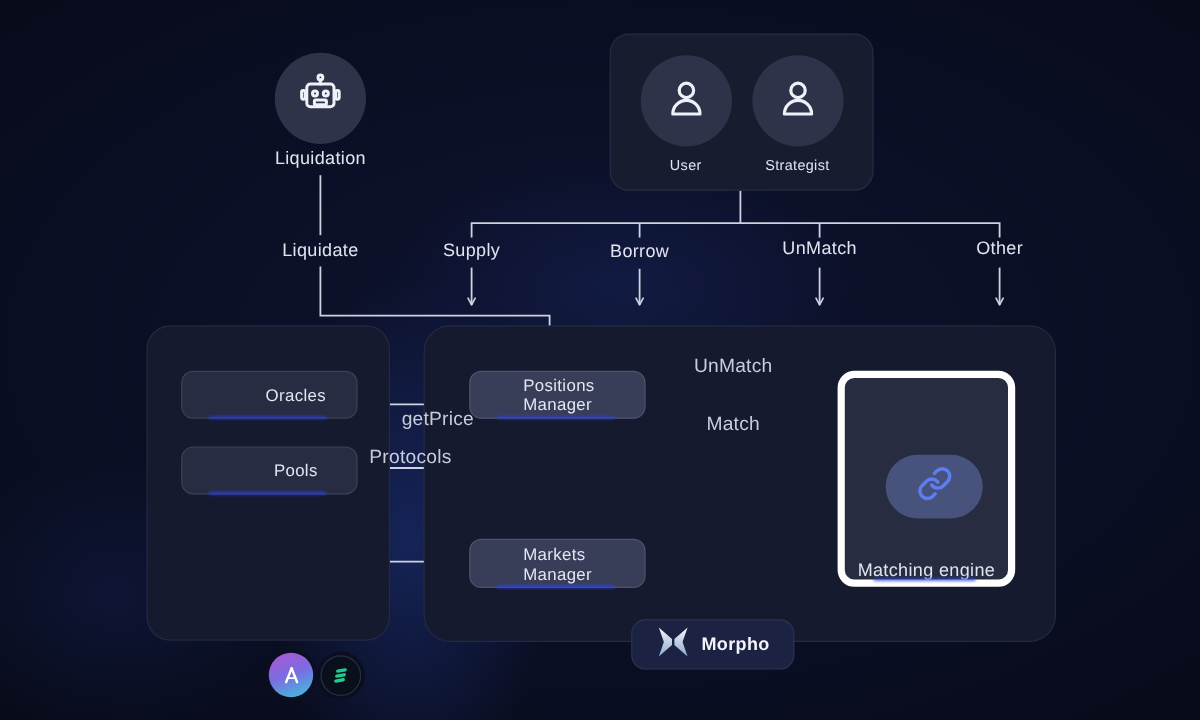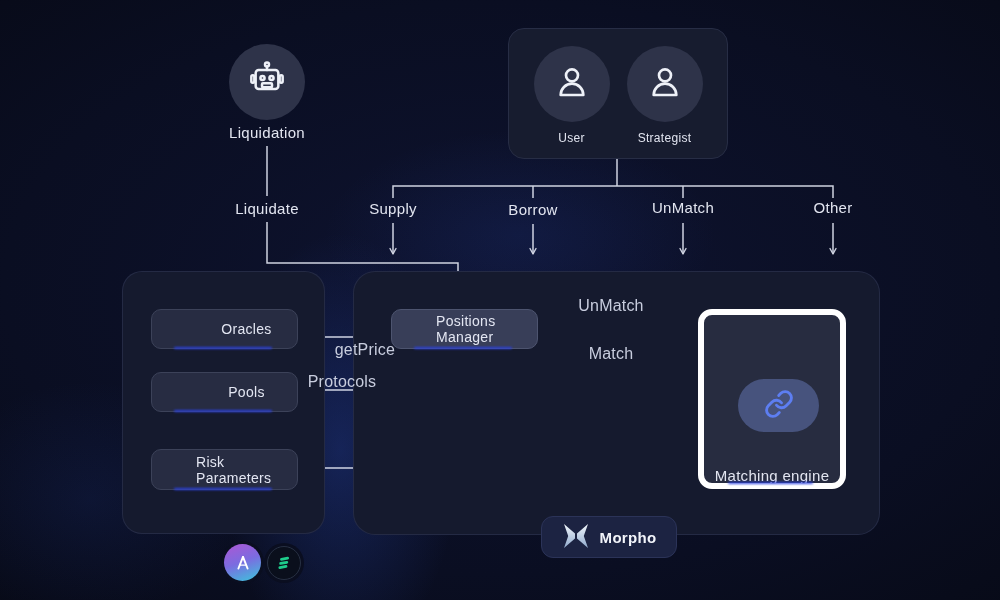--- a/index.html
+++ b/index.html
@@ -78,21 +78,21 @@
   .badge {
     position: absolute; display: flex; align-items: center; justify-content: center;
     border-radius: 12px; color: #f2f4fa;
   }
   .badge-other {
     left: 133px; top: 516px; width: 180px; height: 41px;
     background: #1a2036; border: 1px solid #262d49;
     font-size: 16px; font-weight: bold; letter-spacing: .3px;
   }
   .badge-morpho {
-    left: 541px; top: 516px; width: 136px; height: 42px;
+    left: 526px; top: 516px; width: 136px; height: 42px;
     background: #1c2342; border: 1px solid #2b3358;
     gap: 10px; font-size: 15px; font-weight: bold; letter-spacing: .3px;
   }
 
   .proto-icon { position: absolute; border-radius: 50%; box-shadow: 0 0 0 3px #0a0e20; }
   .aave-icon {
     left: 224px; top: 544px; width: 37px; height: 37px;
     background: linear-gradient(160deg, #a55ad6 8%, #7b6ce0 48%, #3fc0dc 96%);
     display: flex; align-items: center; justify-content: center;
   }
@@ -181,28 +181,28 @@
   <div class="label" style="left:623px; top:199px; width:120px;">UnMatch</div>
   <div class="label" style="left:773px; top:199px; width:120px;">Other</div>
 
   <div class="panel left-panel">
     <div class="node-box" style="left:28px; top:37px;">
       <span>Oracles</span>
     </div>
     <div class="node-box" style="left:28px; top:100px;">
       <span>Pools</span>
     </div>
-    <div class="node-box" style="left:28px; top:177px; height:41px;">
-      <span>Risk Parameters</span>
-    </div>
   </div>
 
   <div class="panel morpho-panel">
     <div class="node-box node-strong" style="left:37px; top:37px; height:40px;">
       <span>Positions Manager</span>
+    </div>
+    <div class="node-box node-strong" style="left:37px; top:177px; height:41px;">
+      <span>Markets Manager</span>
     </div>
     <div class="matching-panel glow-bottom">
       <div class="pill">
         <span>
           <svg width="30" height="30" viewBox="0 0 24 24" fill="none" stroke="#5d7ef2" stroke-width="2.3" stroke-linecap="round" stroke-linejoin="round">
             <path d="M10 13a5 5 0 0 0 7.54.54l3-3a5 5 0 0 0-7.07-7.07l-1.72 1.71"></path>
             <path d="M14 11a5 5 0 0 0-7.54-.54l-3 3a5 5 0 0 0 7.07 7.07l1.71-1.71"></path>
           </svg>
         </span>
       </div>

